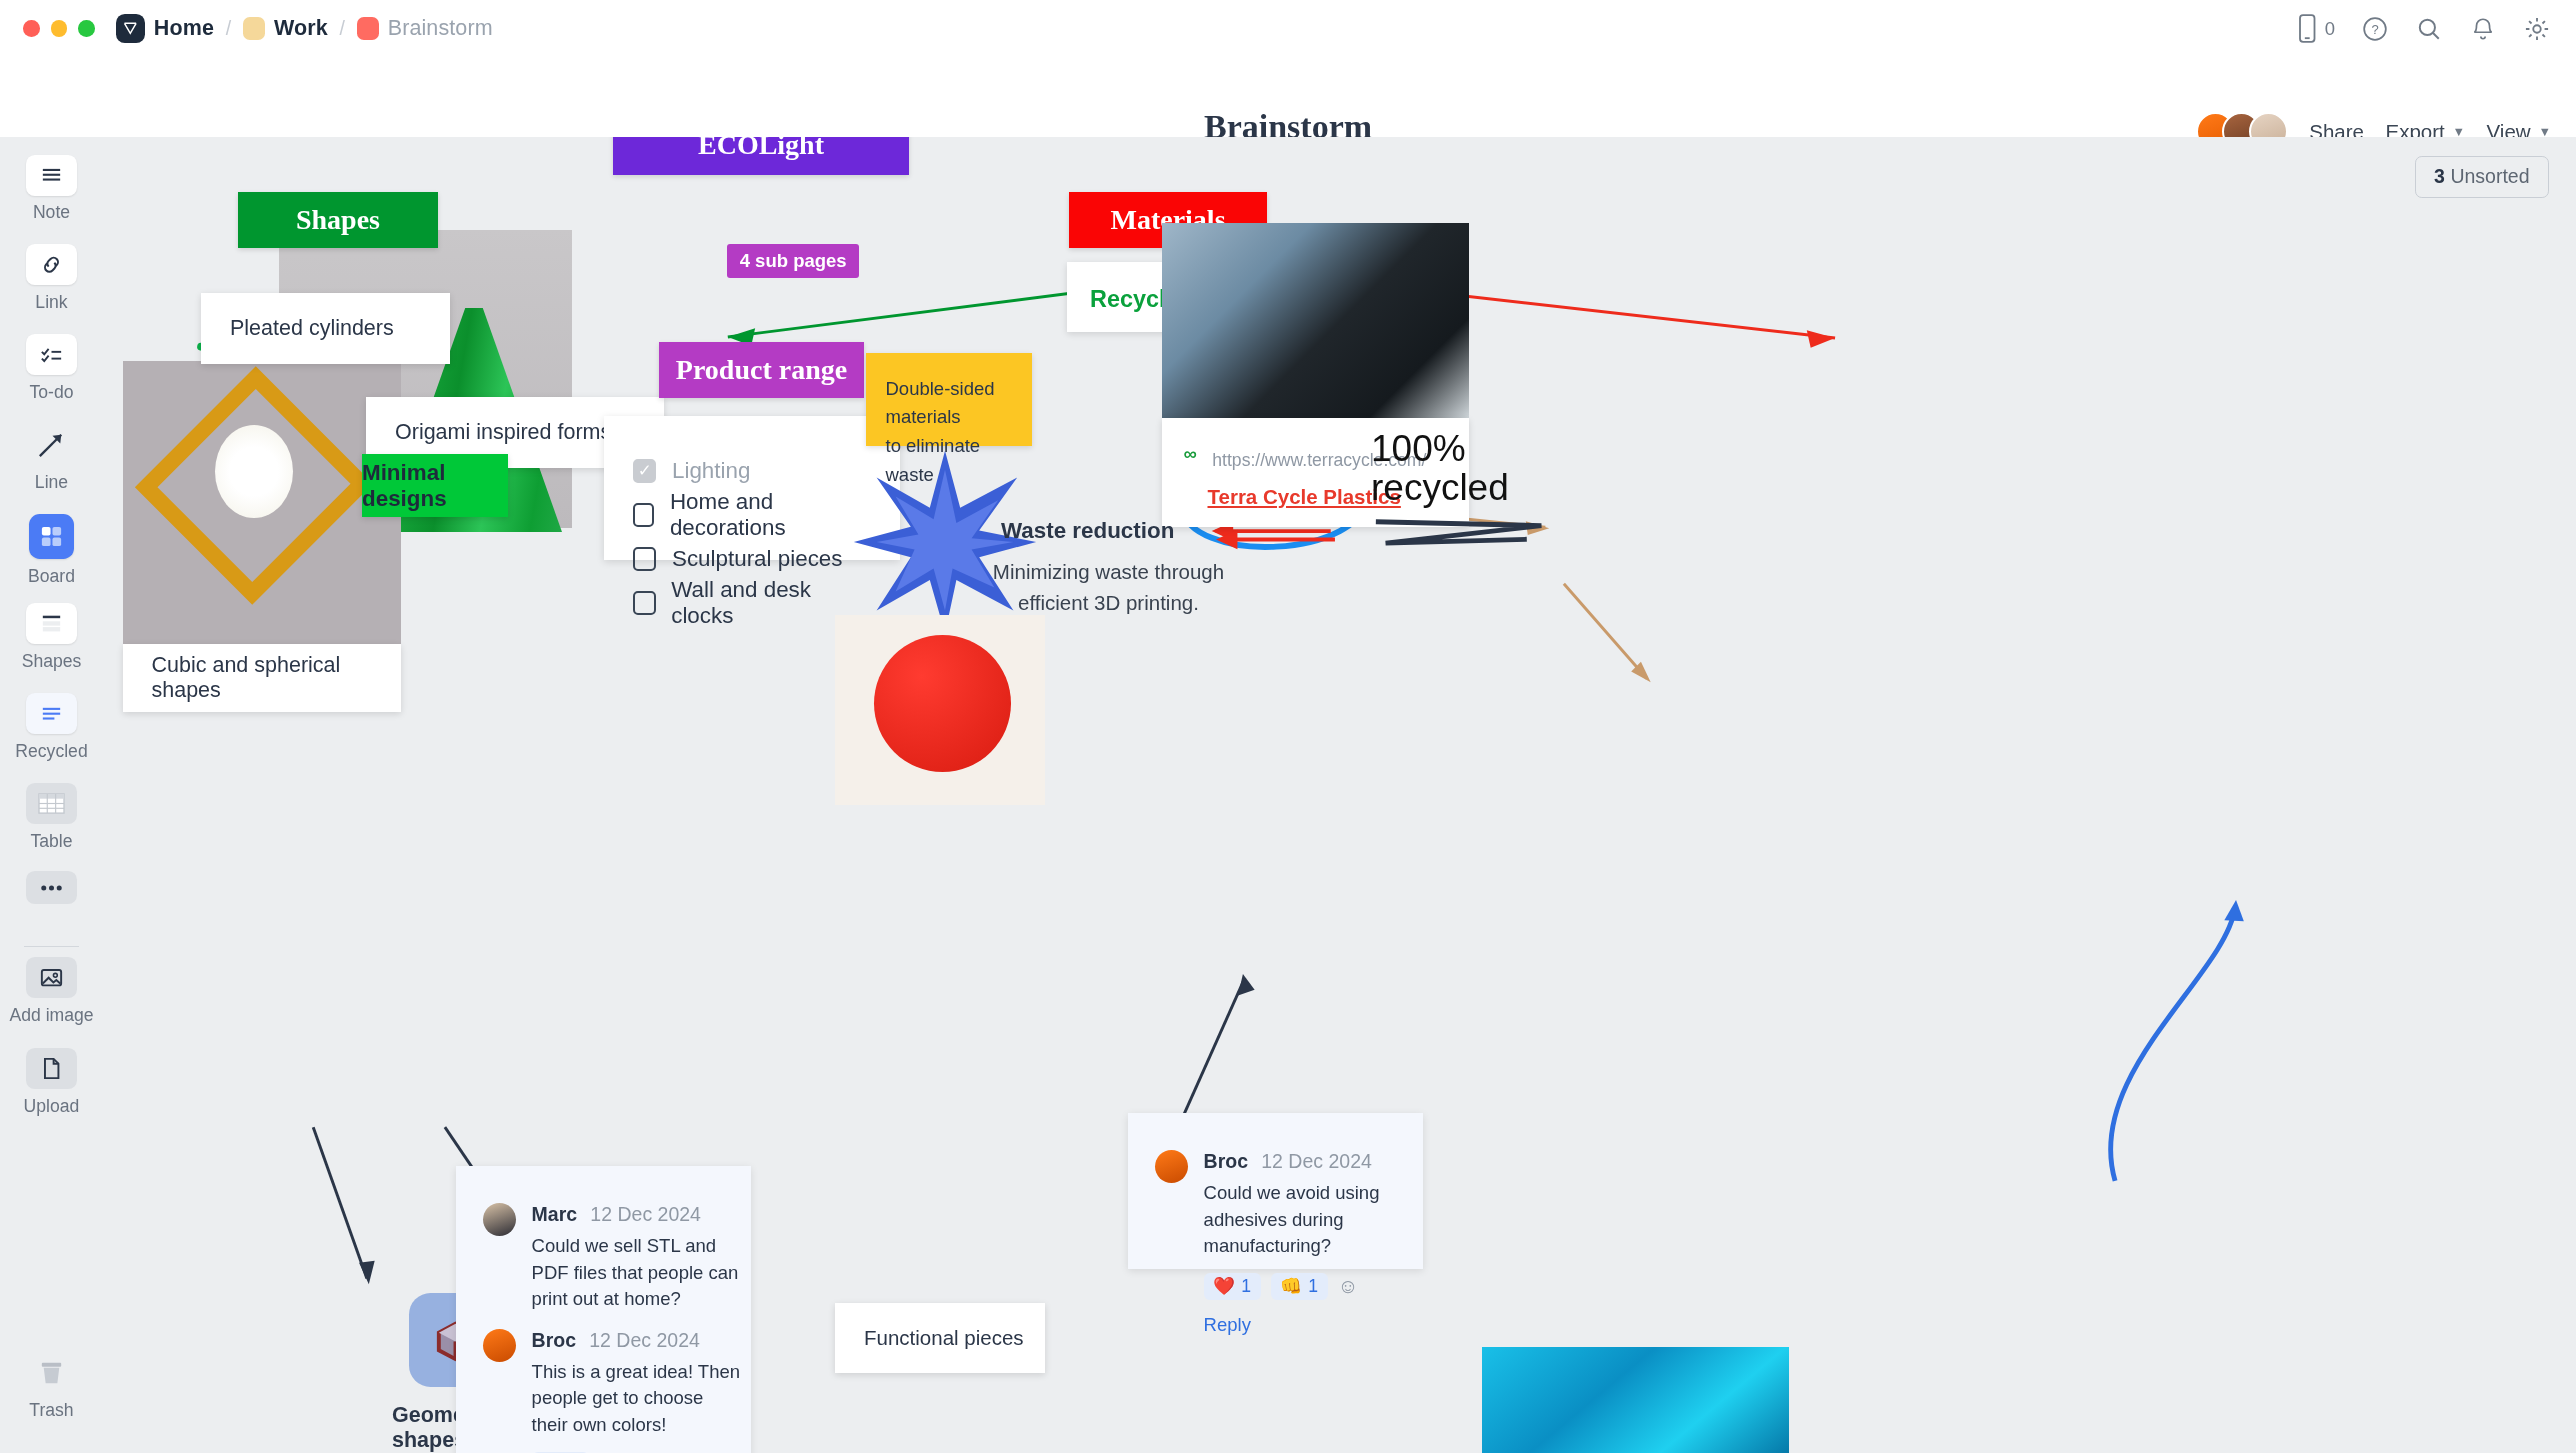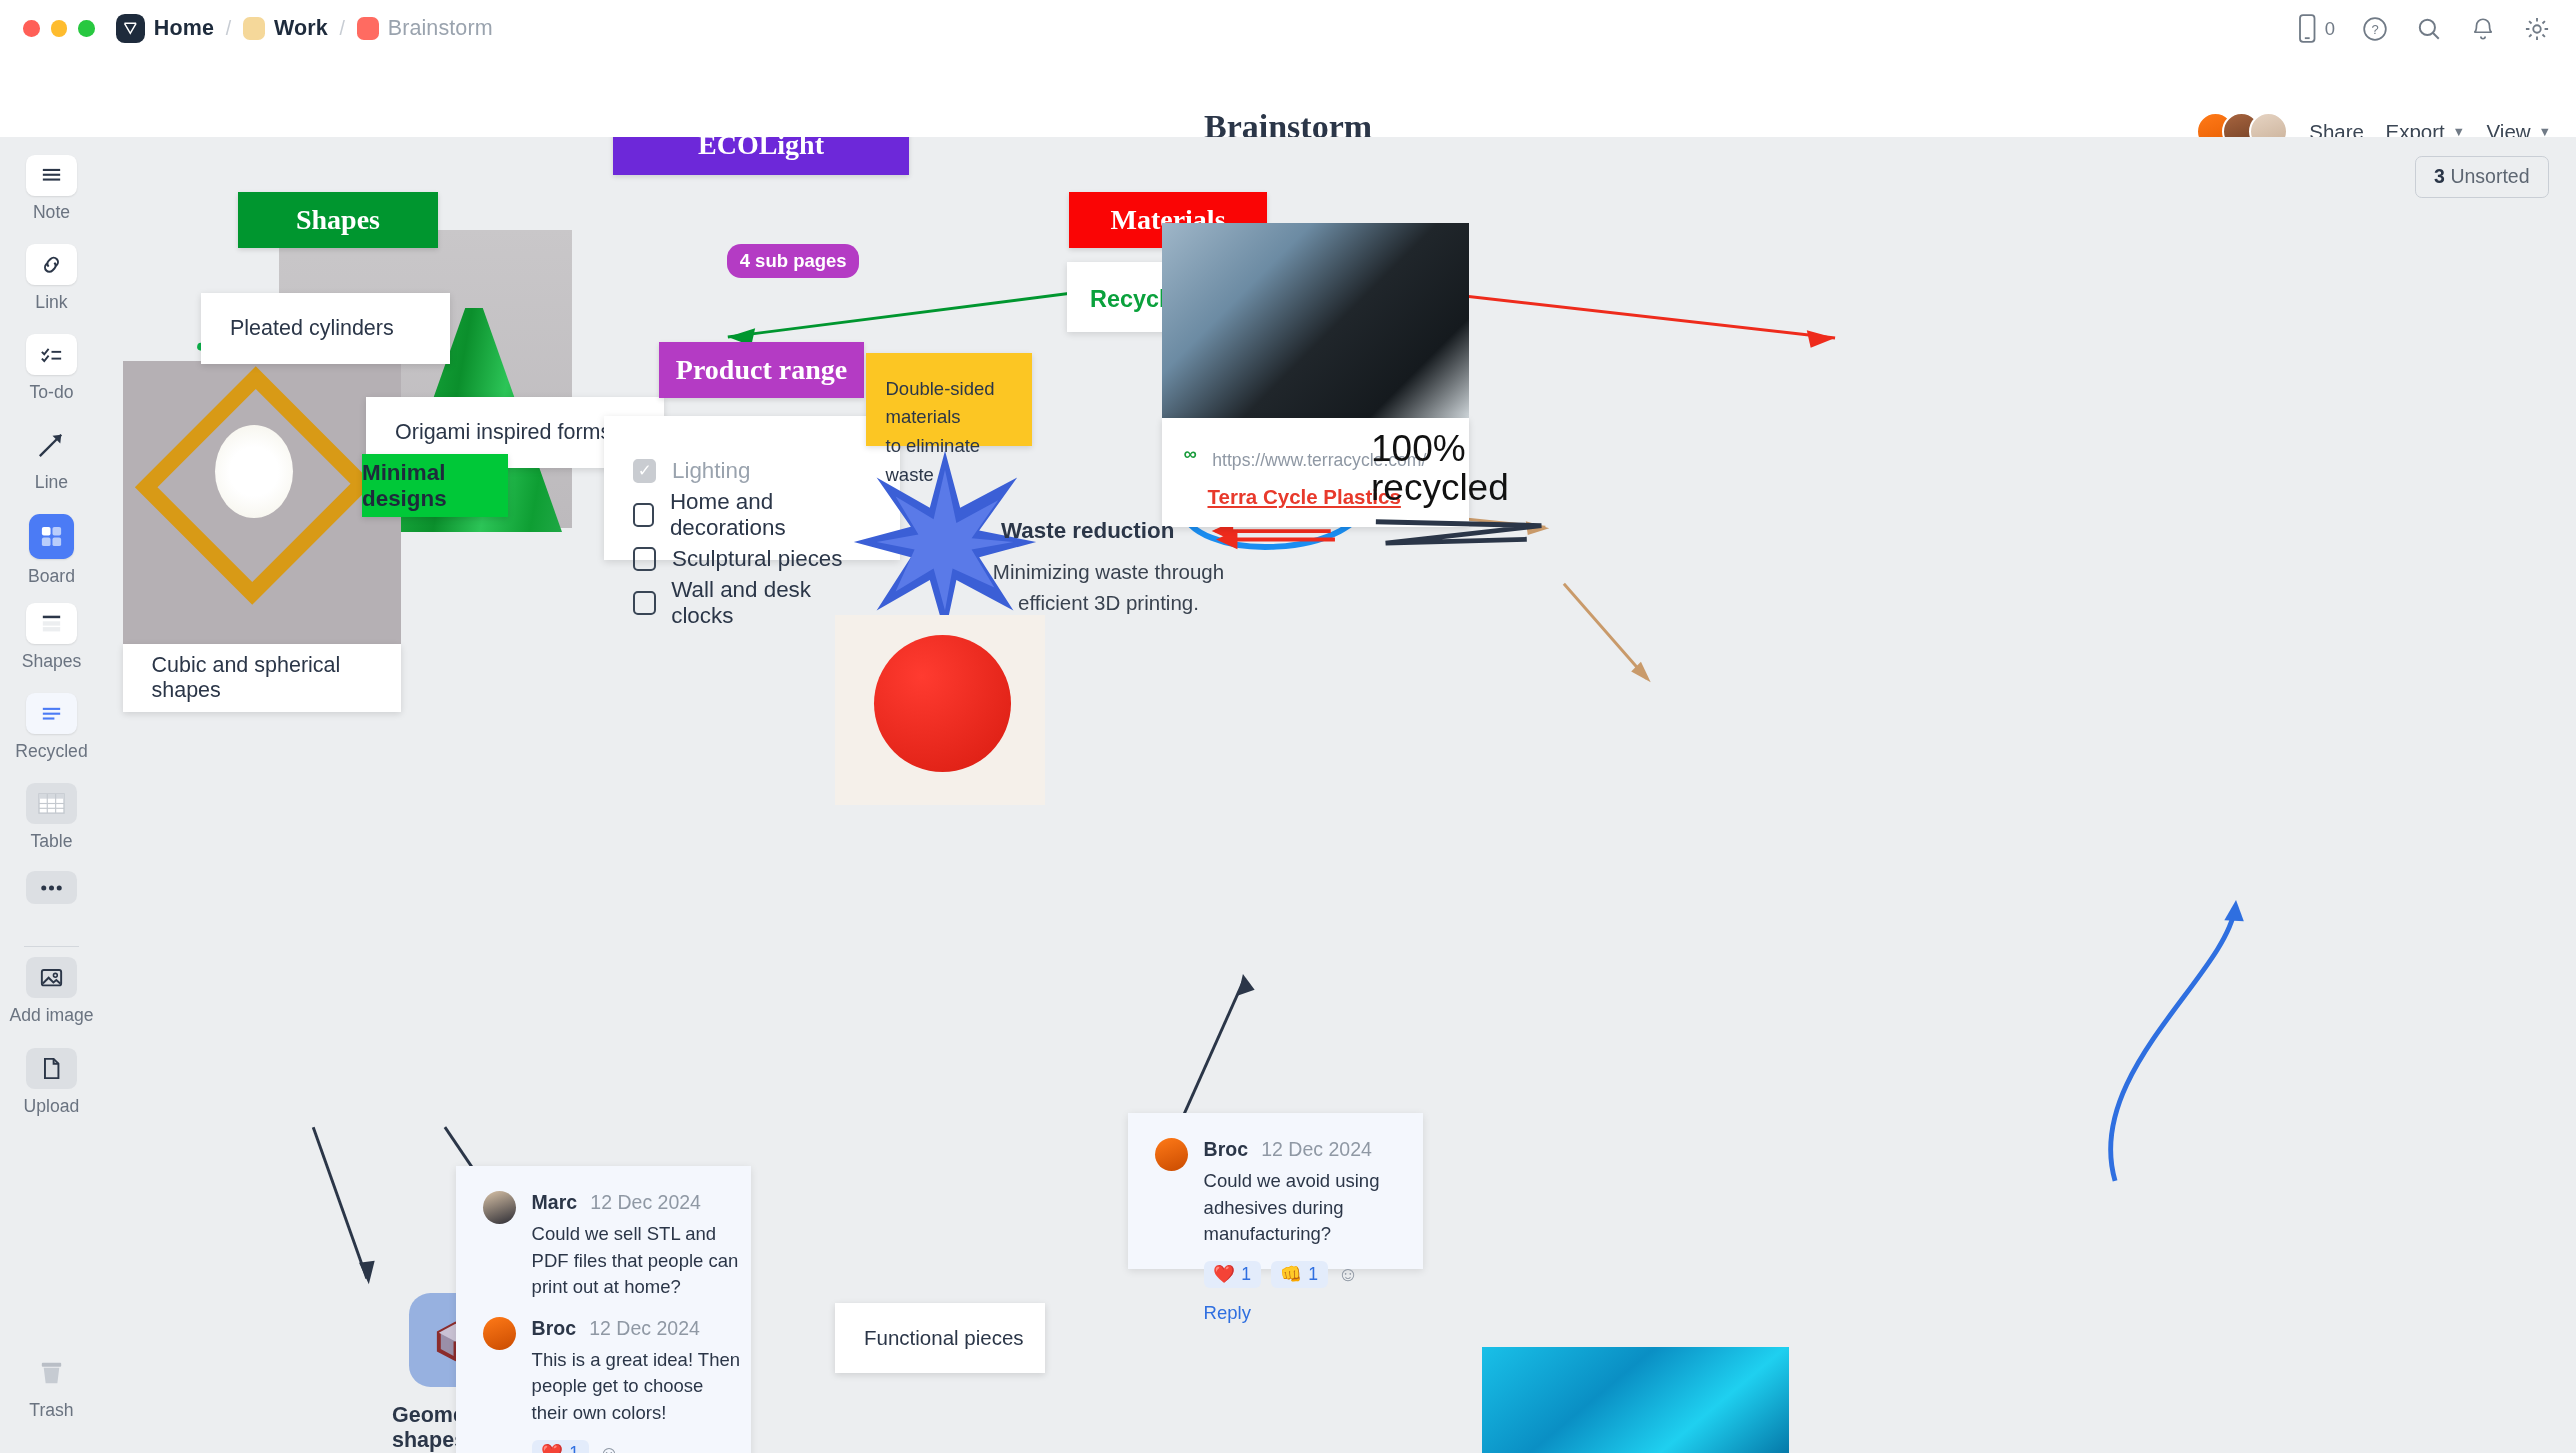--- a/index.html
+++ b/index.html
@@ -51,30 +51,30 @@
   
   .canvas { position:absolute; top:137px; left:103px; width:2473px; height:1317px; background:#eceef0; overflow:hidden; }
   .unsorted { position:absolute; right:27px; top:18.5px; background:#eceef0; border:1px solid #c9ced5; border-radius:6.8px; padding:8.8px 18.5px; font-size:19.5px; color:#5d6672; }
   .unsorted b { color:#2b3648; }
 
   .node { position:absolute; font-family:"Liberation Serif", serif; font-weight:bold; color:#fff; display:flex; align-items:center; justify-content:center; font-size:28px; box-shadow:0 2px 4.9px rgba(0,0,0,.13); }
   .card { position:absolute; background:#fff; box-shadow:0 2px 6.8px rgba(0,0,0,.13); }
   .card-txt { position:absolute; display:flex; align-items:center; padding-left:29px; font-size:21.5px; color:#2b3648; }
   .imgbox { position:absolute; overflow:hidden; }
 
-  .badge-sub { position:absolute; background:#b43bc4; color:#fff; font-size:18.5px; font-weight:bold; border-radius:14px; padding:5.9px 12.7px; }
+  .badge-sub { position:absolute; background:#b43bc4; color:#fff; font-size:18.5px; font-weight:bold; border-radius:3px; padding:5.9px 12.7px; }
 
   .chk-card { position:absolute; background:#fff; box-shadow:0 2px 7.8px rgba(0,0,0,.13); padding:33px 29px; }
   .chk-row { display:flex; align-items:center; gap:15.6px; height:44px; }
   .cbox { width:23.4px; height:23.4px; border:2px solid #394555; border-radius:4.9px; }
   .cbox.on { background:#c9ccd1; border-color:#c9ccd1; display:flex; align-items:center; justify-content:center; color:#fff; font-size:16.6px;}
   .chk-lbl { font-size:22.4px; color:#2b3648; }
   .chk-lbl.done { color:#9aa3ae; }
 
-  .cmt { position:absolute; background:#f4f7fd; box-shadow:0 2px 7.8px rgba(0,0,0,.10); padding:25px 27px; }
+  .cmt { position:absolute; background:#f4f7fd; box-shadow:0 2px 7.8px rgba(0,0,0,.10); padding:37px 27px; }
   .cmt-row { display:flex; gap:15.6px; margin-bottom:15.6px; }
   .cmt-av { width:33px; height:33px; border-radius:50%; flex:0 0 33px; }
   .cmt-av.marc { background:linear-gradient(160deg,#d9c3a8,#2b2b33); }
   .cmt-av.broc { background:linear-gradient(160deg,#ff7a18,#c94b00); }
   .cmt-head { font-size:19.5px; color:#2b3648; }
   .cmt-head b { font-weight:bold; }
   .cmt-head span { color:#8f98a4; margin-left:7.8px;}
   .cmt-body { font-size:20.5px; color:#2b3648; line-height:1.45; margin-top:6.8px; max-width:410px;}
   .reacts { display:flex; align-items:center; gap:9.8px; margin-top:12.7px;}
   .react { background:#e3ecfb; border-radius:5.9px; padding:2.9px 9.8px; font-size:17.6px; color:#2f6fe0; display:flex; align-items:center; gap:5.9px;}

